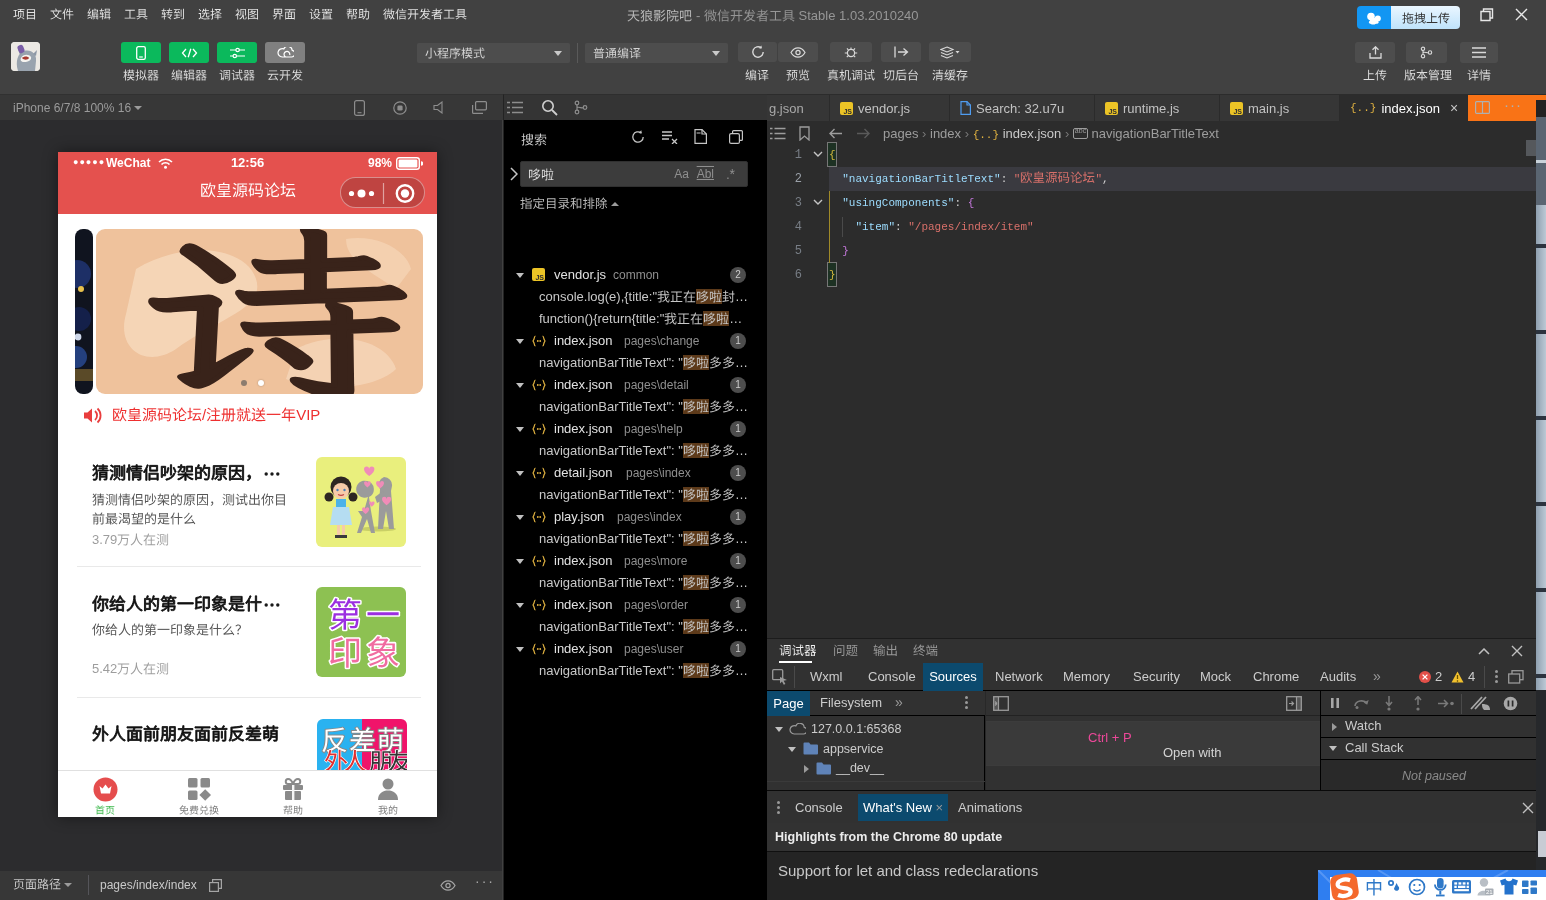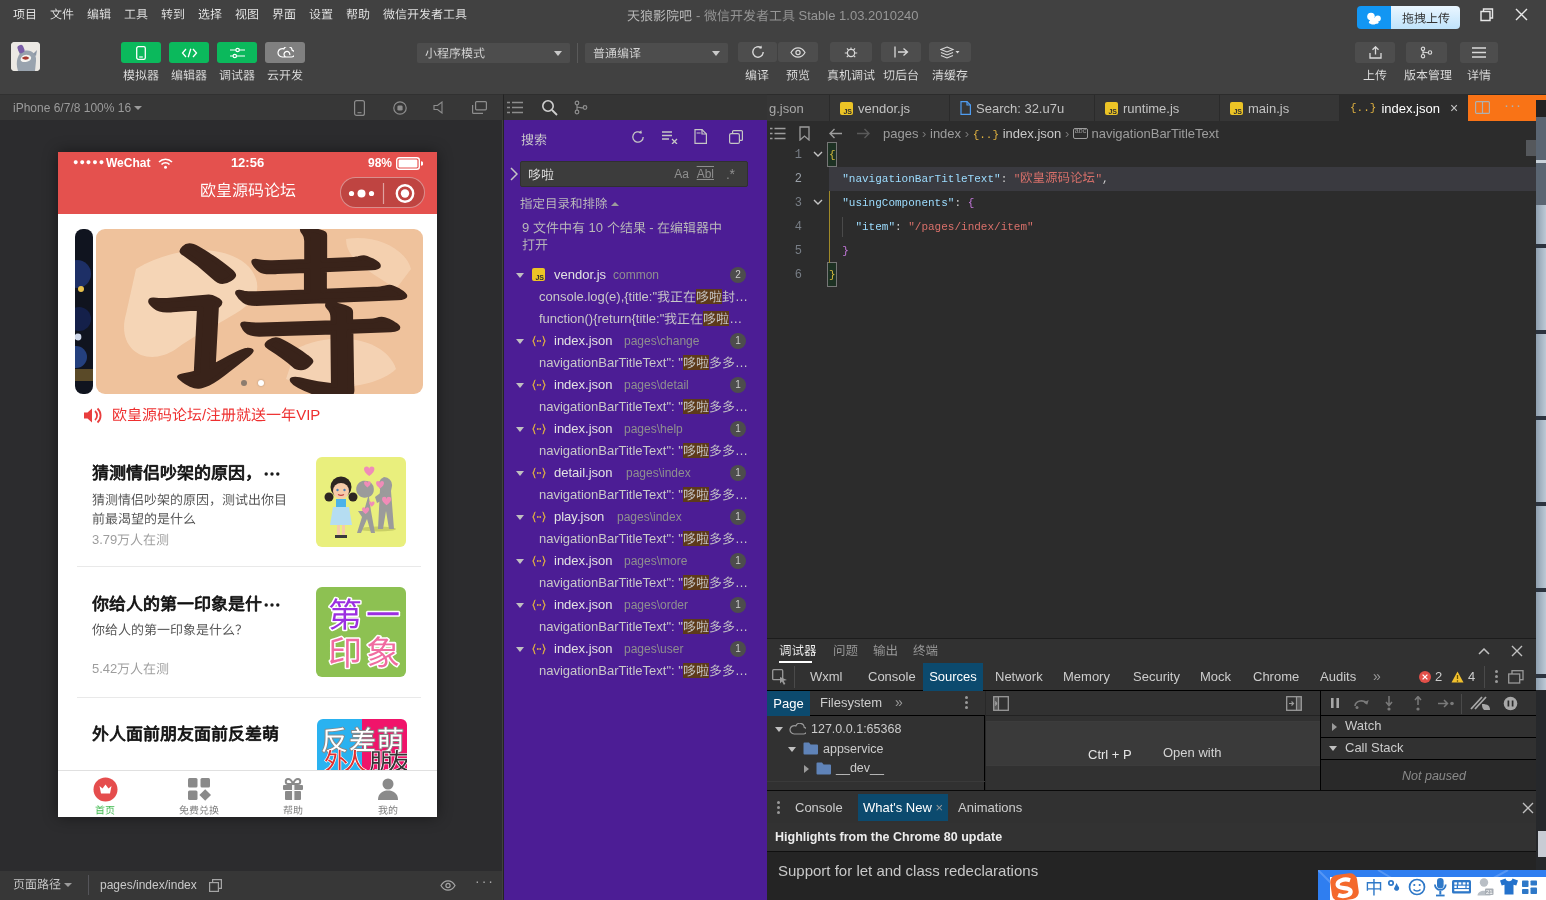--- a/index.html
+++ b/index.html
@@ -41,21 +41,21 @@
 .lmeta{position:absolute;font-size:13px;color:#9d9d9d}
 .lcard{position:absolute;width:90px;height:90px;border-radius:6px;overflow:hidden}
 .ldiv{position:absolute;left:19px;width:344px;height:1px;background:#e9e9e9}
 
 #ptabbar{position:absolute;left:0;top:618px;width:379px;height:47px;background:#fff;border-top:1px solid #e0e0e0}
 .ptab{position:absolute;top:6px;width:94px;text-align:center}
 .ptlbl{position:absolute;top:34px;width:94px;text-align:center;font-size:10px;color:#7a7a7a}
 
 #bottombar{position:absolute;left:0;top:871px;width:502px;height:29px;background:#373737;color:#c9c9c9;font-size:12px}
 
-#search{position:absolute;left:503px;top:120px;width:264px;height:780px;background:#4c1d95;color:#cccccc;font-size:13px;border-left:1px solid #232323}
+#search{position:absolute;left:503px;top:120px;width:264px;height:780px;background:#000000;color:#cccccc;font-size:13px;border-left:1px solid #232323}
 #search .hd{position:absolute;left:17px;top:12px}
 #sinput{position:absolute;left:16px;top:41px;width:228px;height:26px;background:#3c3c3c;border:1px solid #303030;border-radius:2px;color:#e2e2e2;display:flex;align-items:center;padding-left:7px;font-size:13px}
 .srow{position:absolute;left:0;width:252px;height:22px;white-space:nowrap;overflow:hidden;font-size:13px;color:#cfcfcf}
 .srow .dim{color:#8f8f8f;font-size:12px}
 .badge{position:absolute;right:10px;top:3px;min-width:16px;height:16px;border-radius:9px;background:#4d4d4d;color:#ccc;font-size:10px;text-align:center;line-height:16px;padding:0 2px}
 .hl{background:#5d3a1a}
 
 #editor{position:absolute;left:767px;top:94px;width:779px;height:544px;background:#2c2c2c}
 #tabs{position:absolute;left:0;top:1px;width:779px;height:26px;background:#f97316;display:flex}
 .tab{height:26px;background:#363636;border-right:1px solid #2b2b2b;color:#c2c2c2;font-size:13px;display:flex;align-items:center;padding:0 10px;white-space:nowrap}
@@ -879,39 +879,20 @@
   </div>
   <div class="abs" style="left:16px;top:77px;font-size:12.5px;color:#bcbcbc"><svg class="cn" width="87.5" height="12.5" viewBox="0 -880 7000 1000">
           <use href="#g6307" x="0"></use>
           <use href="#g5B9A" x="1000"></use>
           <use href="#g76EE" x="2000"></use>
           <use href="#g5F55" x="3000"></use>
           <use href="#g548C" x="4000"></use>
           <use href="#g6392" x="5000"></use>
           <use href="#g9664" x="6000"></use>
         </svg> <span style="display:inline-block;width:0;height:0;border-left:4px solid transparent;border-right:4px solid transparent;border-bottom:4px solid #9b9b9b;vertical-align:2px"></span></div>
-  <div class="abs" style="left:18px;top:99px;font-size:13px;color:#b9b9b9;width:230px;line-height:17px">9 <svg class="cn" width="52" height="13" viewBox="0 -880 4000 1000">
-          <use href="#g6587" x="0"></use>
-          <use href="#g4EF6" x="1000"></use>
-          <use href="#g4E2D" x="2000"></use>
-          <use href="#g6709" x="3000"></use>
-        </svg> 10 <svg class="cn" width="39" height="13" viewBox="0 -880 3000 1000">
-          <use href="#g4E2A" x="0"></use>
-          <use href="#g7ED3" x="1000"></use>
-          <use href="#g679C" x="2000"></use>
-        </svg> - <u><svg class="cn" width="65" height="13" viewBox="0 -880 5000 1000">
-            <use href="#g5728" x="0"></use>
-            <use href="#g7F16" x="1000"></use>
-            <use href="#g8F91" x="2000"></use>
-            <use href="#g5668" x="3000"></use>
-            <use href="#g4E2D" x="4000"></use>
-          </svg></u><br><u><svg class="cn" width="26" height="13" viewBox="0 -880 2000 1000">
-            <use href="#g6253" x="0"></use>
-            <use href="#g5F00" x="1000"></use>
-          </svg></u></div>
   <div id="srows">
         <div class="srow" style="top:144px">
           <span class="abs tri-d" style="left:12px;top:9px"></span>
           <span class="abs" style="left:28px;top:4px"><span class="jsic"></span></span>
           <span class="abs" style="left:50px;top:3px;color:#e2e2e2">vendor.js</span>
           <span class="abs dim" style="left:109px;top:4px">common</span>
           <span class="badge">2</span>
         </div>
         <div class="srow" style="top:166px">
           <span class="abs" style="left:35px;top:3px;color:#c8c8c8">console.log(e),{title:"<svg class="cn" width="39" height="13" viewBox="0 -880 3000 1000">
@@ -1261,21 +1242,21 @@
           </svg>
       <svg class="abs" style="left:300px;top:5px" width="16" height="15" viewBox="0 0 16 15">
             <rect x="0.7" y="0.7" width="14.6" height="13.6" fill="none" stroke="#9a9a9a" stroke-width="1.3"></rect>
             <path d="M10.5 0.7 V14.3" stroke="#9a9a9a" stroke-width="1.2"></path>
             <path d="M3 7.5 h4 M5.5 5.5 L7.5 7.5 L5.5 9.5" stroke="#9a9a9a" stroke-width="1.2" fill="none"></path>
             <rect x="10.5" y="0.7" width="4.8" height="13.6" fill="#9a9a9a" opacity=".35"></rect>
           </svg>
     </div>
     <div class="abs" style="left:0;top:30px;width:334px;height:1px;background:#3c3c3c"></div>
     <div class="abs" style="left:0;top:31px;width:334px;height:43px;background:#3a3a3a"></div>
-        <span class="abs" style="left:102px;top:56px;color:#e5e5e5">Ctrl + P</span>
+        <span class="abs" style="left:102px;top:39px;color:#ec4899">Ctrl + P</span>
     <span class="abs" style="left:177px;top:54px;color:#d4d4d4">Open with</span>
     <div class="abs" style="left:0;top:74px;width:334px;height:1px;background:#3c3c3c"></div>
     <div class="abs" style="left:0;top:99px;width:334px;height:1px;background:#3c3c3c"></div>
   </div>
 
   <div class="abs" style="left:553px;top:53px;width:226px;height:209px;background:#313131;border-left:1px solid #000">
     <div class="abs" style="left:0;top:0;width:226px;height:25px;background:#313131;border-bottom:1px solid #000">
       <svg class="abs" style="left:8px;top:6px" width="12" height="12" viewBox="0 0 12 12">
             <path d="M2 1 h2.6 v10 H2z M7.4 1 H10 v10 H7.4z" fill="#a8a8a8"></path>
           </svg>

